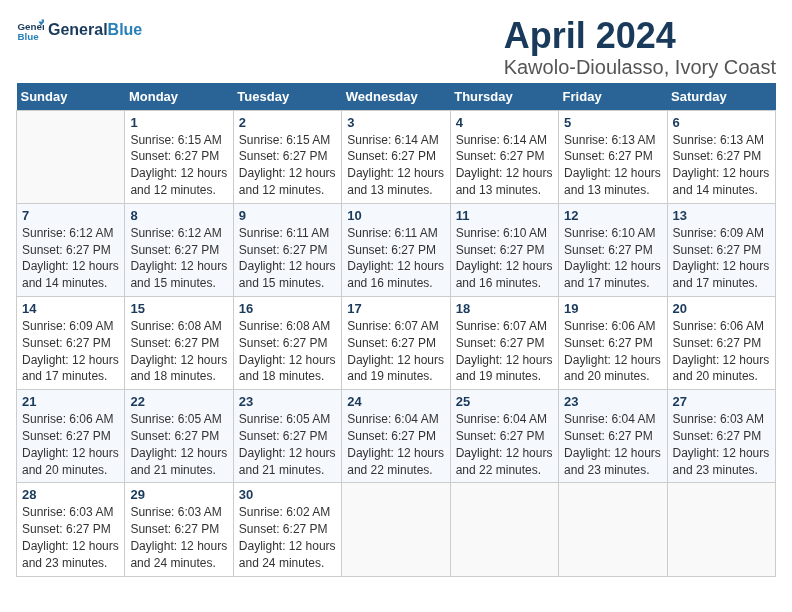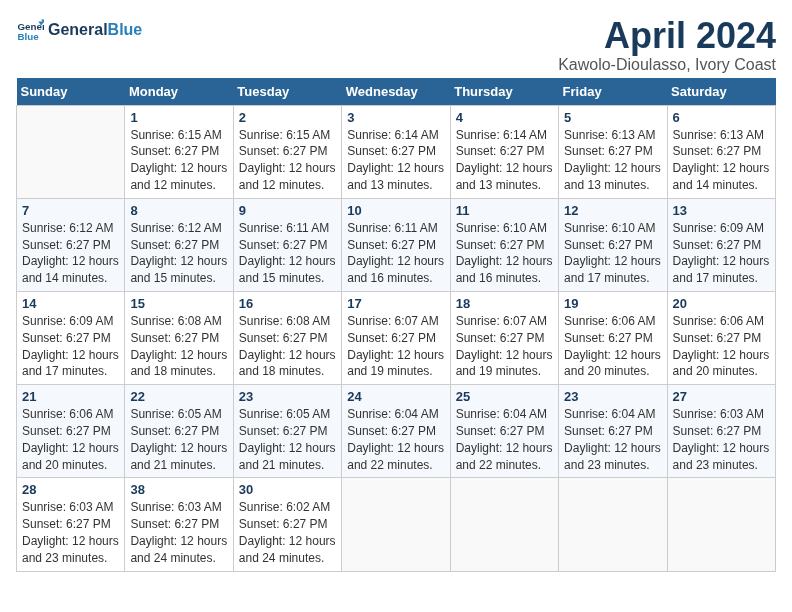--- a/index.html
+++ b/index.html
@@ -28,30 +28,30 @@
       line-height: 1.1;
     }
     .logo-text span {
       color: #2980b9;
     }
     .logo-icon {
       width: 28px;
       height: 28px;
     }
     .title-block {
-      text-align: right;
+      text-align: left;
     }
     .month-title {
       font-size: 36px;
       font-weight: bold;
       color: #1a3a5c;
       line-height: 1.1;
     }
     .location-title {
-      font-size: 16px;
+      font-size: 20px;
       color: #555;
     }
     table {
       width: 100%;
       border-collapse: collapse;
       font-size: 11px;
       border-radius: 30px;
     }
     thead th {
       background: #2a6496;
@@ -326,21 +326,21 @@
       </tr>
       <tr>
         <td>
           <div class="day-num">28</div>
           <div class="day-info" style="white-space: pre-line;">Sunrise: 6:03 AM
 Sunset: 6:27 PM
 Daylight: 12 hours
 and 23 minutes.</div>
         </td>
         <td>
-          <div class="day-num">38</div>
+          <div class="day-num">29</div>
           <div class="day-info" style="white-space: pre-line;">Sunrise: 6:03 AM
 Sunset: 6:27 PM
 Daylight: 12 hours
 and 24 minutes.</div>
         </td>
         <td>
           <div class="day-num">30</div>
           <div class="day-info" style="white-space: pre-line;">Sunrise: 6:02 AM
 Sunset: 6:27 PM
 Daylight: 12 hours

